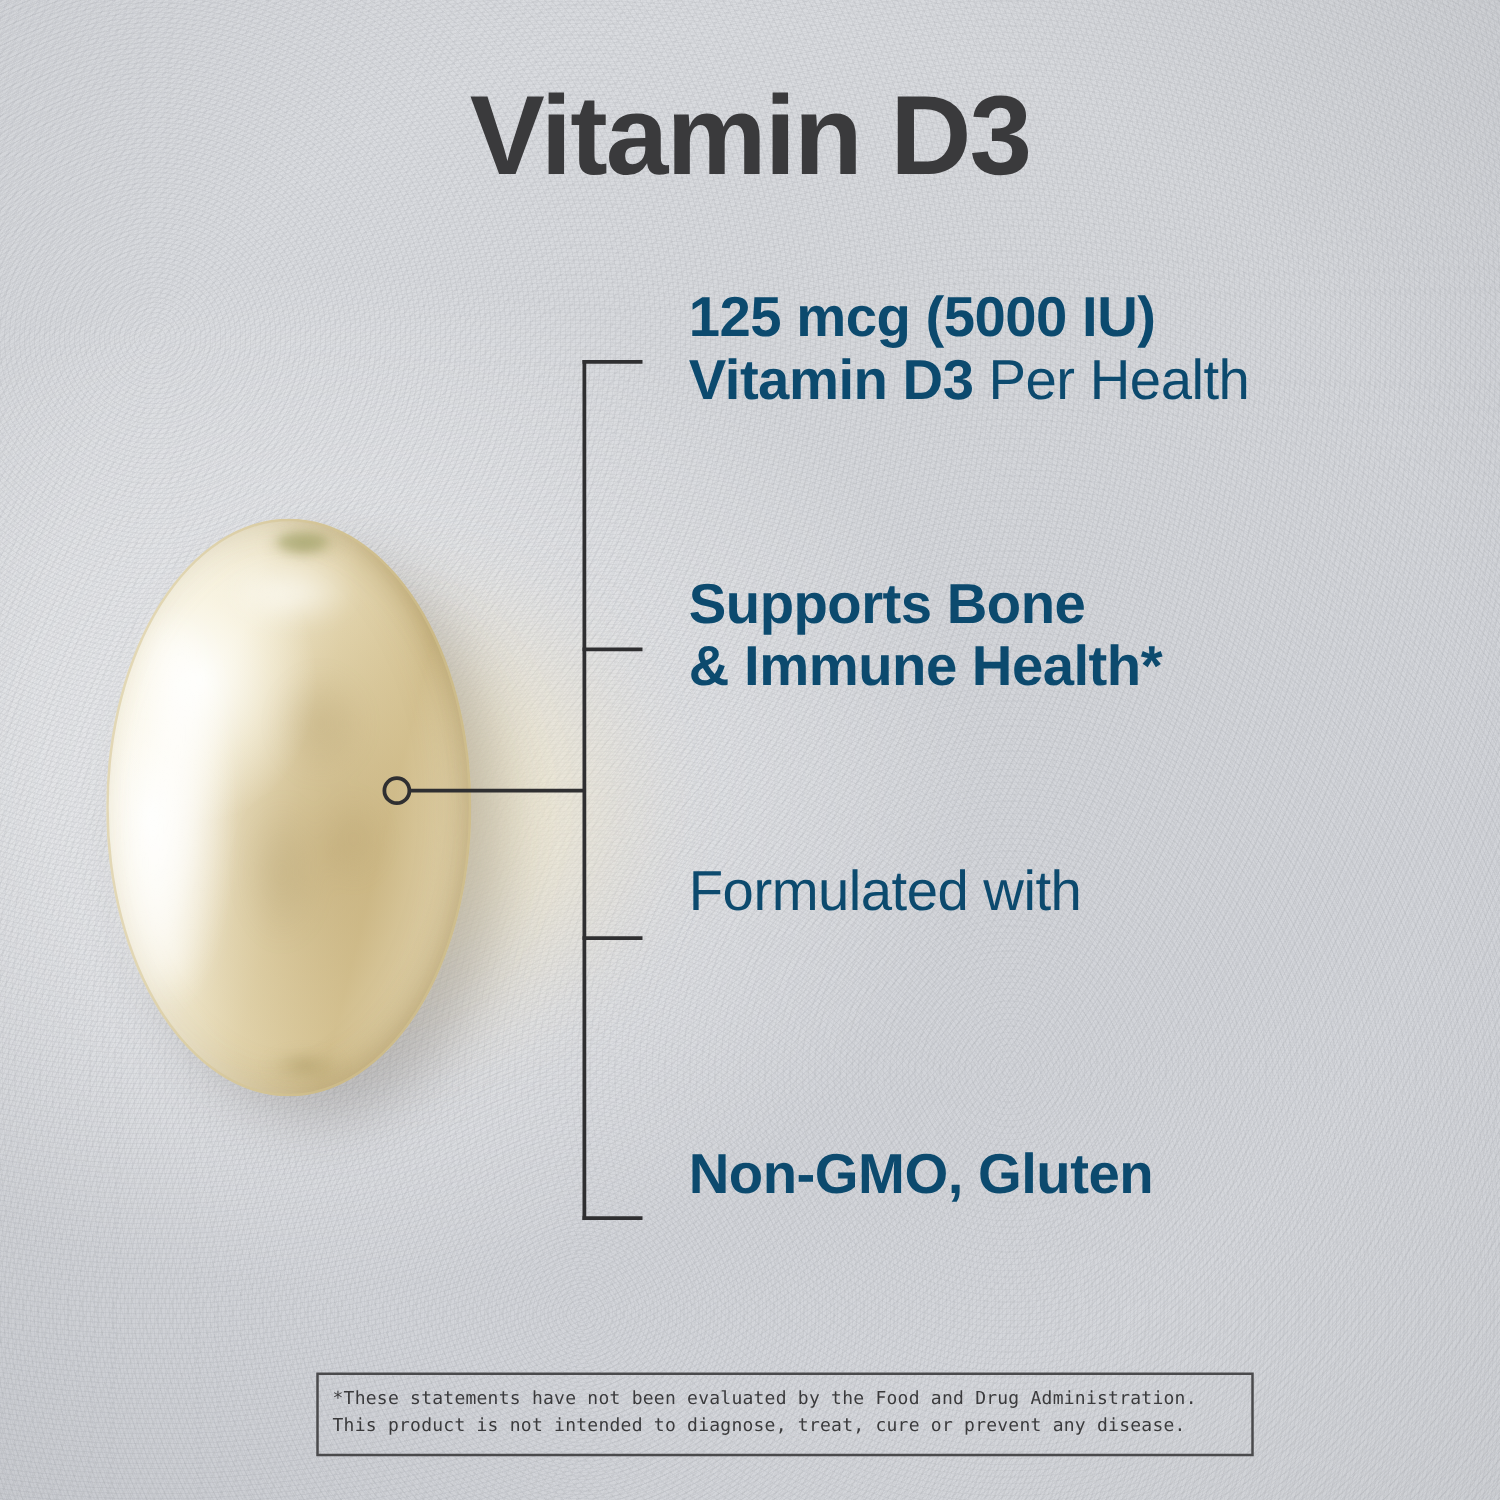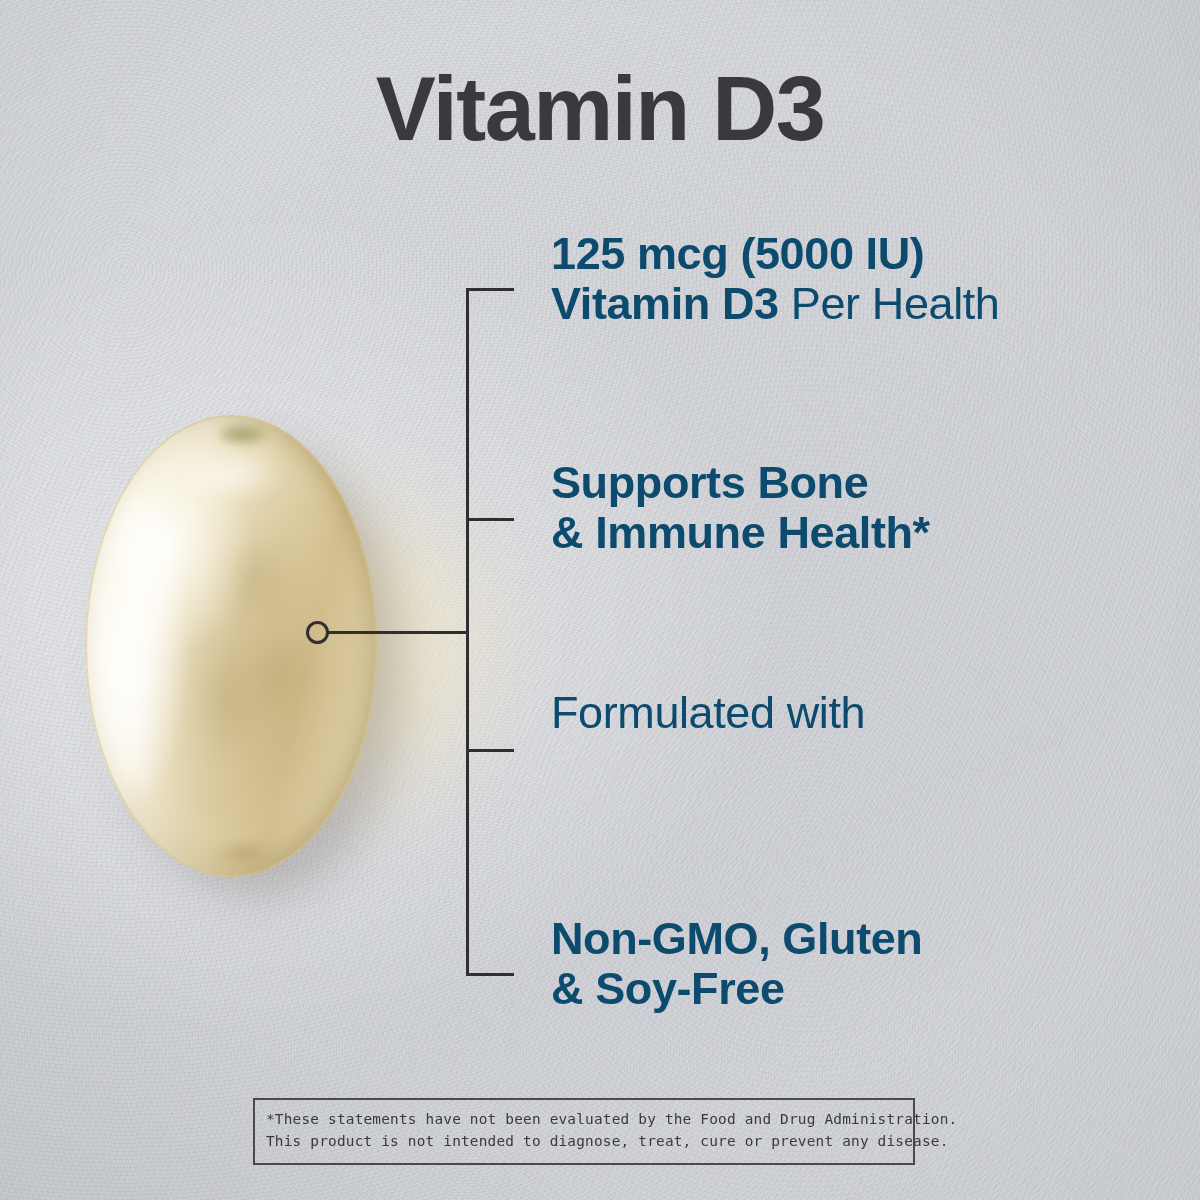--- a/index.html
+++ b/index.html
@@ -233,21 +233,21 @@
   .feat-1 { top: 229px; }
   .feat-2 { top: 458px; }
   .feat-3 { top: 688px; }
   .feat-4 { top: 914px; }
 
   
   .disclaimer {
     position: absolute;
     left: 253px;
     top: 1098px;
-    width: 662px;
+    width: 750px;
     box-sizing: border-box;
     border: 2px solid #4a4a4c;
     padding: 9px 11px 10px 11px;
     font-family: "DejaVu Sans Mono", monospace;
     font-size: 14.4px;
     line-height: 1.52;
     color: #3a3a3c;
     letter-spacing: 0.2px;
   }
   .disclaimer .dl { display: block; white-space: nowrap; }
@@ -294,21 +294,20 @@
     <span class="ln"><span class="b">Supports Bone</span></span>
     <span class="ln"><span class="b">&amp; Immune Health*</span></span>
   </div>
 
   <div class="feature feat-3">
     <span class="ln"><span class="r">Formulated with</span></span>
   </div>
 
   <div class="feature feat-4">
     <span class="ln"><span class="b">Non-GMO, Gluten</span></span>
-    <span class="ln"><span class="b">&amp; Soy-Free</span></span>
   </div>
 
   <div class="disclaimer">
     <span class="dl">*These statements have not been evaluated by the Food and Drug Administration.</span>
     <span class="dl"> This product is not intended to diagnose, treat, cure or prevent any disease.</span>
   </div>
 
 </div>
 
 </body></html>

